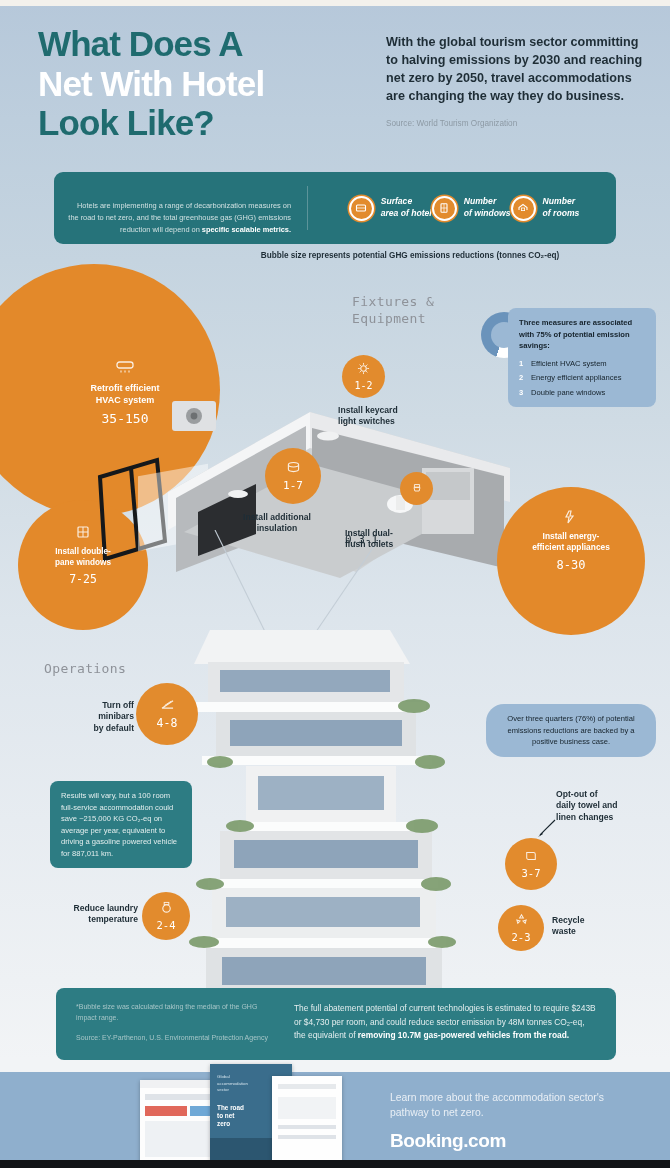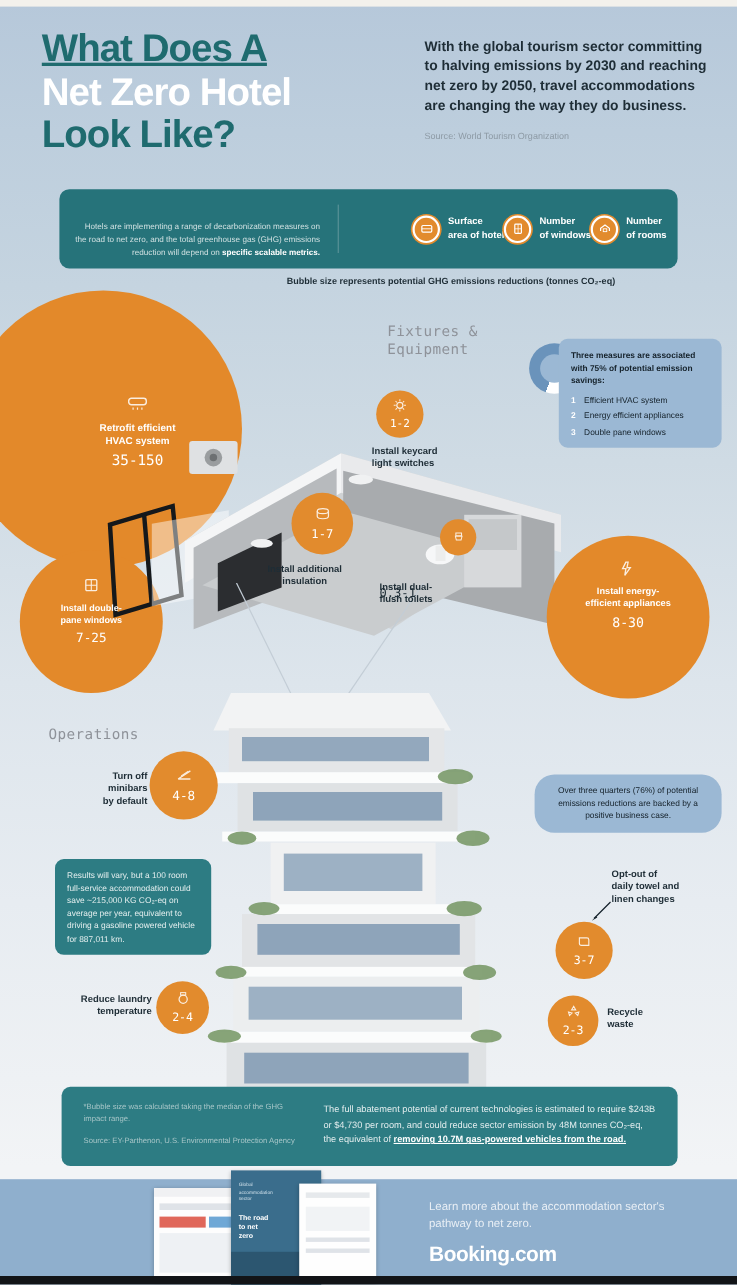--- a/index.html
+++ b/index.html
@@ -16,35 +16,35 @@
        #b6c8da 0px, #bdcedd 120px, #c5d4e0 260px,
        #cfdbe4 420px, #dde5ec 620px, #e7ecf1 820px, #eef1f4 980px, #f2f4f6 1060px);
     overflow: hidden;
   }
   .topstrip { position:absolute; top:0; left:0; width:670px; height:6px; background:#f3f1ec; }
 
   
   .header { position:absolute; top:18px; left:0; width:670px; height:140px; }
   .title { position:absolute; left:38px; top:6px; width:340px;
     font-size:35px; line-height:1.13; font-weight:bold; letter-spacing:-0.9px; }
-  .title .l1 { color:#1f6b6f; display:block;text-decoration:underline; }
+  .title .l1 { color:#1f6b6f; display:block; }
   .title .l2 { color:#ffffff; display:block; }
   .title .l3 { color:#1f6b6f; display:block; }
   .intro { position:absolute; left:386px; top:16px; width:262px; }
   .intro p { color:#1e2d36; font-size:12.6px; line-height:1.42; font-weight:bold; }
   .intro .src { margin-top:12px; color:#8d9aa5; font-size:8.2px; font-weight:normal; }
 
   
   .banner { position:absolute; left:54px; top:172px; width:562px; height:72px;
     background:#26737a; border-radius:9px; display:flex; align-items:center; }
   .banner-text { width:253px; padding:0 16px 0 14px; text-align:right;
     color:#cfe0e1; font-size:7.4px; line-height:1.62;margin-top:20px; }
   .banner-text b { color:#ffffff; }
   .banner-div { width:1px; height:44px; background:#5c949a; }
-  .legend { flex:1; display:flex; align-items:center; justify-content:flex-end; padding:0 10px 0 14px; }
+  .legend { flex:1; display:flex; align-items:center; justify-content:center; padding:0 10px 0 14px;font-style:italic; }
   .leg { display:flex; align-items:center; gap:7px; }
   .leg-ic { width:25px; height:25px; border-radius:50%; background:#e28b2d;
     border:2.2px solid #ffffff; box-shadow:0 0 0 1.5px #e28b2d;
     display:flex; align-items:center; justify-content:center; color:#fff; }
   .leg-lab { color:#ffffff; font-size:8.6px; line-height:1.35; font-weight:bold; white-space:nowrap; }
 
   .bubblenote { position:absolute; left:200px; top:251px; width:420px;
     color:#1e2d36; font-size:8.2px; font-weight:bold; text-align:center; }
 
   
@@ -88,21 +88,21 @@
   .donut::after { content:""; width:26px; height:26px; border-radius:50%; background:#9bb8d4; }
   .co-results { left:50px; top:781px; width:142px; }
   .co-business { left:486px; top:704px; width:170px; text-align:center;border-radius:18px; }
 
   
   .footbar { position:absolute; left:56px; top:988px; width:560px; height:72px;
     background:#2d7c83; border-radius:8px; display:flex; }
   .foot-l { width:230px; padding:14px 8px 0 20px; color:#a7c6c8; font-size:7px; line-height:1.55; }
   .foot-l .blk { margin-top:9px; }
   .foot-r { flex:1; padding:14px 18px 0 8px; color:#e4eeef; font-size:8.4px; line-height:1.62; }
-  .foot-r b { color:#ffffff;text-decoration:underline; }
+  .foot-r b { color:#ffffff; }
 
   
   .cta { position:absolute; left:0; top:1072px; width:670px; height:96px; background:#8fafcd; }
   .cta-text { position:absolute; left:390px; top:18px; width:250px; color:#e9eff5;
     font-size:10.4px; line-height:1.45; }
   .brand { position:absolute; left:390px; top:58px; color:#ffffff;
     font-size:19px; font-weight:bold; letter-spacing:-0.4px; }
   .mock { position:absolute; left:140px; top:1072px; width:200px; height:96px; }
   .mock .scr { position:absolute; background:#ffffff; box-shadow:0 1px 4px rgba(0,0,0,.28); }
   .dlbtn { position:absolute; left:176px; top:1127px; width:140px; height:19px;
@@ -112,21 +112,21 @@
 </style>
 </head>
 <body>
 
 <div class="page">
   <div class="topstrip"></div>
 
   <div class="header">
     <div class="title">
       <span class="l1">What Does A</span>
-      <span class="l2">Net Zero Hotel</span>
+      <span class="l2">Net With Hotel</span>
       <span class="l3">Look Like?</span>
     </div>
     <div class="intro">
       <p>With the global tourism sector committing to halving emissions by 2030 and reaching net zero by 2050, travel accommodations are changing the way they do business.</p>
       <p class="src">Source: World Tourism Organization</p>
     </div>
   </div>
 
   <div class="banner">
     <div class="banner-text">

